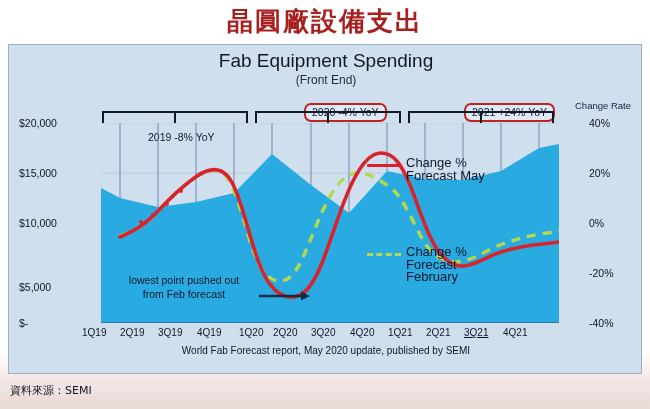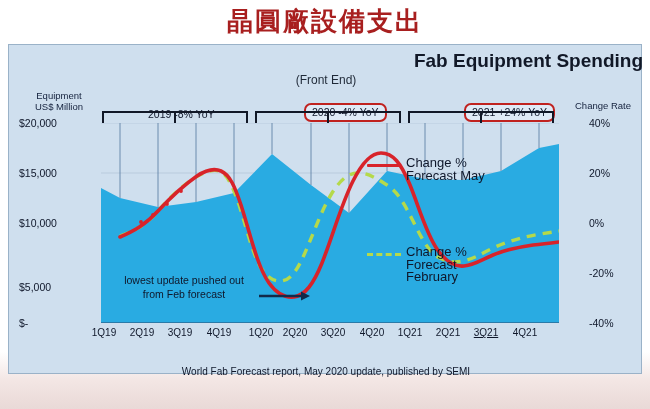--- a/index.html
+++ b/index.html
@@ -25,99 +25,95 @@
     color:#a81f1f;
   }
   
   #panel{
     position:absolute;left:8px;top:44px;width:634px;height:330px;
     background:#cfdfee;
     border:1px solid #9ab2c8;
     box-sizing:border-box;
   }
   #chart-title{
-    position:absolute;left:0;top:5px;width:634px;text-align:right;
-    font-size:19px;font-weight:bold;color:#111827;
+    position:absolute;left:0;top:5px;width:634px;text-align:center;
+    font-size:19px;font-weight:normal;color:#111827;
   }
   #chart-subtitle{
     position:absolute;left:0;top:28px;width:634px;text-align:center;
     font-size:12px;color:#1f2937;
   }
   .axis-caption{
     position:absolute;font-size:9.5px;color:#14213d;line-height:11px;text-align:center;
   }
   #left-caption{left:14px;top:45px;width:72px;}
   #right-caption{left:556px;top:55px;width:76px;}
   .ytick{
     position:absolute;font-size:10.5px;color:#0f172a;
     text-align:left;width:64px;
   }
   .rtick{
     position:absolute;font-size:10.5px;color:#0f172a;
     text-align:left;width:52px;
   }
   .xtick{
-    position:absolute;font-size:10px;color:#0f172a;text-align:center;width:44px;top:282px;
+    position:absolute;font-size:10px;color:#0f172a;text-align:left;width:44px;top:282px;
   }
   
   #plot{
     position:absolute;left:92px;top:78px;width:458px;height:200px;
     overflow:visible;
   }
   #plotsvg{position:absolute;left:0;top:0;}
   
   .yoy-label{
     position:absolute;font-size:10.5px;color:#0f172a;white-space:nowrap;
     text-align:center;
   }
   .yoy-box{
     border:2.2px solid #c0221f;border-radius:7px;
     background:#dfeaf6;padding:1px 6px 2px 6px;
   }
-  .yoy-plain{padding:1px 4px;}
+  .yoy-plain{padding:1px 4px;margin-top:23px;}
   
   .legend{
     position:absolute;font-size:13px;color:#0f172a;line-height:12.5px;
   }
   .legend-swatch-red{
     position:absolute;width:34px;height:3.4px;background:#d8232a;border-radius:1px;
   }
   .legend-swatch-green{
     position:absolute;width:34px;height:0;
     border-top:3.4px dashed #b5d94a;
   }
   #inchart-note{
     position:absolute;font-size:10.5px;color:#0f172a;line-height:14px;text-align:center;
   }
   #footnote{
     position:absolute;left:0;top:300px;width:634px;text-align:center;
-    font-size:10px;color:#0f172a;margin-top:21px;
+    font-size:10px;color:#0f172a;
   }
   #source{
     position:absolute;left:10px;top:383px;
     font-size:11px;color:#111827;
     font-family:"DejaVu Sans", sans-serif;
   }
 </style>
 </head>
 <body>
 
 <div id="slide">
 
   <div id="page-title">晶圓廠設備支出</div>
 
   <div id="panel">
 
     <div id="chart-title">Fab Equipment Spending</div>
     <div id="chart-subtitle">(Front End)</div>
 
-    <div id="left-caption" class="axis-caption">
-      <div>Equipment</div>
-      <div>US$ Million</div>
-    </div>
 
     <div id="right-caption" class="axis-caption">Change Rate</div>
 
     <div class="ytick" style="left:10px;top:72px;">$20,000</div>
     <div class="ytick" style="left:10px;top:122px;">$15,000</div>
     <div class="ytick" style="left:10px;top:172px;">$10,000</div>
     <div class="ytick" style="left:10px;top:236px;">$5,000</div>
     <div class="ytick" style="left:10px;top:272px;">$-</div>
 
     <div class="rtick" style="left:580px;top:72px;">40%</div>
@@ -192,21 +188,21 @@
 
         <g>
           <line x1="158" y1="173" x2="200" y2="173" stroke="#122a4a" stroke-width="2.6"></line>
           <polygon points="200,168.5 209,173 200,177.5" fill="#122a4a"></polygon>
         </g>
 
         <line x1="0" y1="200" x2="458" y2="200" stroke="#2c4a6e" stroke-width="1.2"></line>
       </svg>
 
       <div id="inchart-note" style="left:8px;top:150px;width:150px;">
-        <div>lowest update pushed out</div>
+        <div>lowest point pushed out</div>
         <div>from Feb forecast</div>
       </div>
 
       <div class="legend-swatch-red" style="left:266px;top:41px;"></div>
       <div class="legend" style="left:305px;top:34px;">
         <div>Change %</div>
         <div>Forecast May</div>
       </div>
 
       <div class="legend-swatch-green" style="left:266px;top:130px;"></div>
@@ -222,13 +218,14 @@
       <line x1="74" y1="5" x2="74" y2="16" stroke="#111827" stroke-width="2"></line>
       <path d="M155,16 L155,5 L299,5 L299,16" fill="none" stroke="#111827" stroke-width="2"></path>
       <line x1="227" y1="5" x2="227" y2="16" stroke="#111827" stroke-width="2"></line>
       <path d="M308,16 L308,5 L452,5 L452,16" fill="none" stroke="#111827" stroke-width="2"></path>
       <line x1="380" y1="5" x2="380" y2="16" stroke="#111827" stroke-width="2"></line>
     </svg>
 
     <div id="footnote">World Fab Forecast report, May 2020 update, published by SEMI</div>
   </div>
 
+  <div id="source">資料來源：SEMI</div>
 </div>
 
 </body></html>

